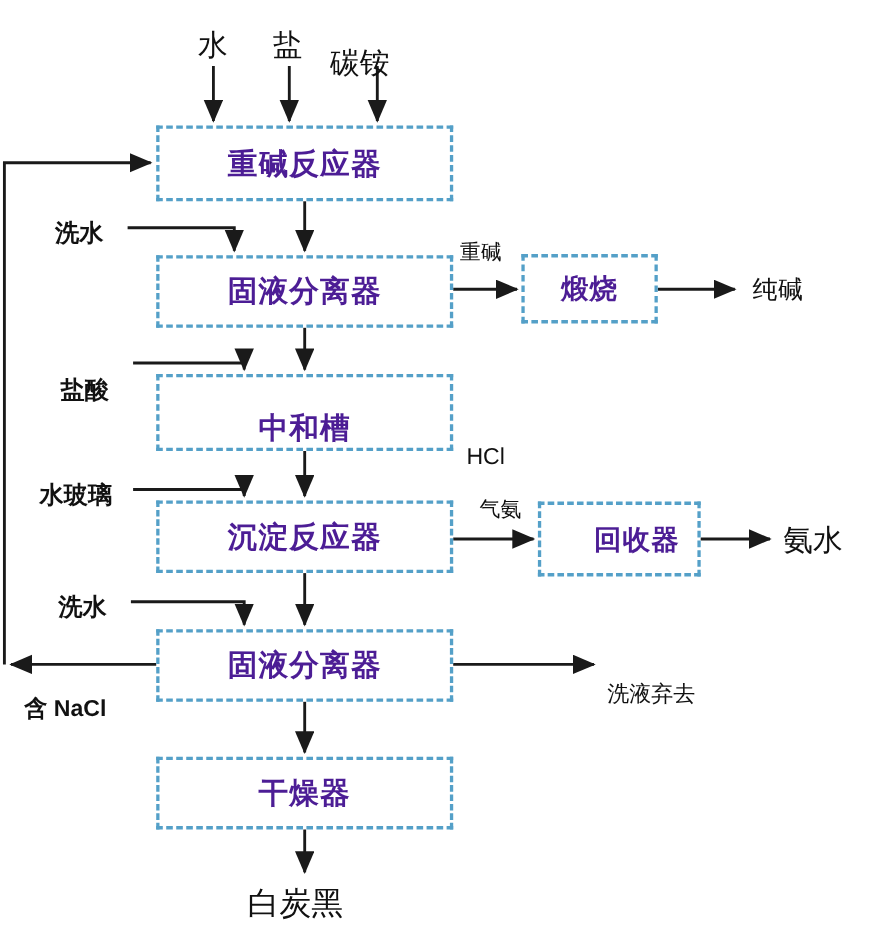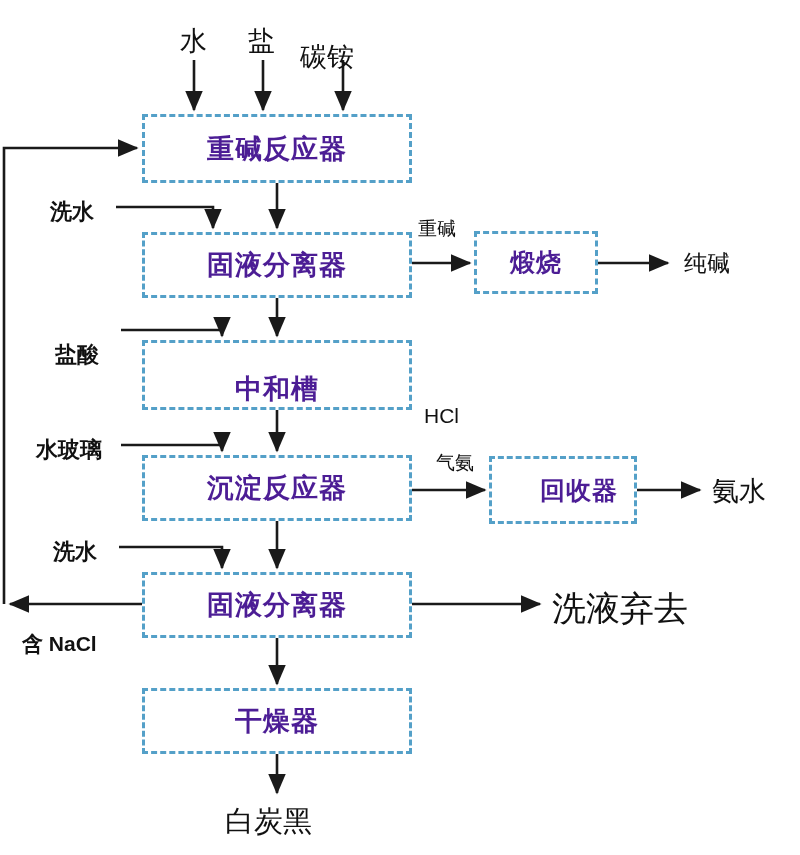--- a/index.html
+++ b/index.html
@@ -146,21 +146,21 @@
   <div class="io-label plain" style="left:180px; top:23px; font-size:27px;">水</div>
   <div class="io-label plain" style="left:248px; top:23px; font-size:27px;">盐</div>
   <div class="io-label plain" style="left:300px; top:39px; font-size:27px;">碳铵</div>
   <div class="io-label bold" style="left:50px; top:197px; font-size:22px;">洗水</div>
   <div class="io-label bold" style="left:55px; top:320px; font-size:22px;margin-top:20px;">盐酸</div>
   <div class="io-label bold" style="left:36px; top:435px; font-size:22px;">水玻璃</div>
   <div class="io-label bold" style="left:53px; top:537px; font-size:22px;">洗水</div>
 
   <div class="io-label plain" style="left:684px; top:248px; font-size:23px;">纯碱</div>
   <div class="io-label plain" style="left:712px; top:473px; font-size:27px;text-align:right;">氨水</div>
-  <div class="io-label plain" style="left:552px; top:586px; font-size:34px;">洗液弃去</div>
+  <div class="io-label plain" style="left:552px; top:617px; font-size:20px;">洗液弃去</div>
   <div class="io-label plain" style="left:225px; top:802px; font-size:29px;">白炭黑</div>
 
   <div class="stream-label" style="left:418px; top:216px; font-size:19px;">重碱</div>
   <div class="stream-label" style="left:424px; top:404px; font-size:21px;">HCl</div>
   <div class="stream-label" style="left:436px; top:450px; font-size:19px;">气氨</div>
   <div class="stream-label" style="left:22px; top:630px; font-size:21px; font-weight:bold;">含 NaCl</div>
 
 </div>
 
 </body></html>

